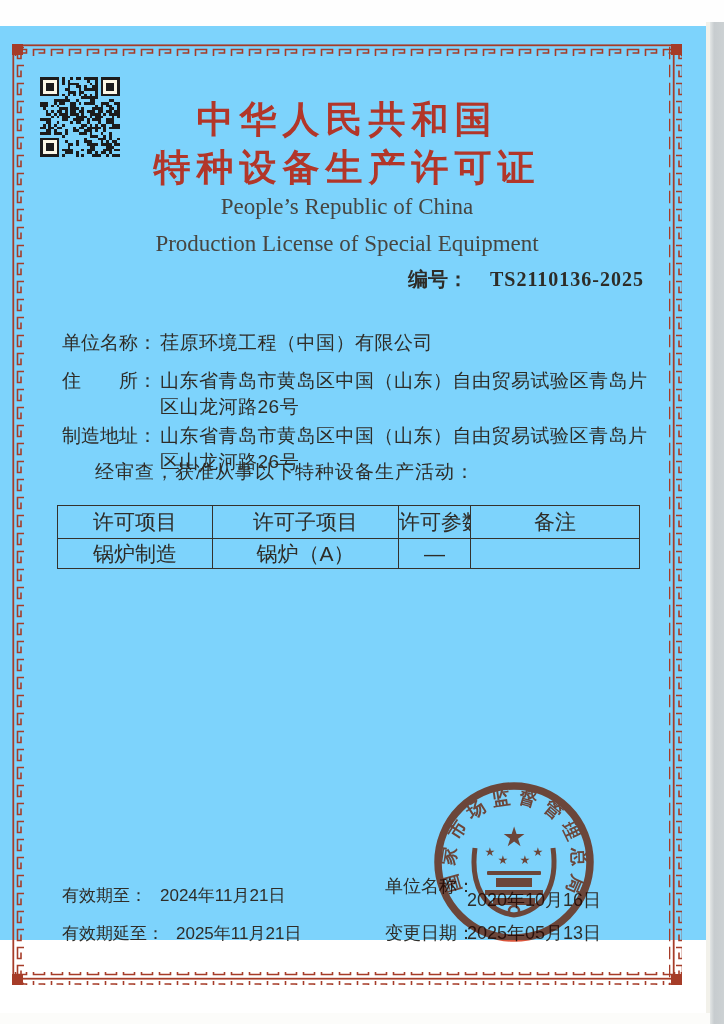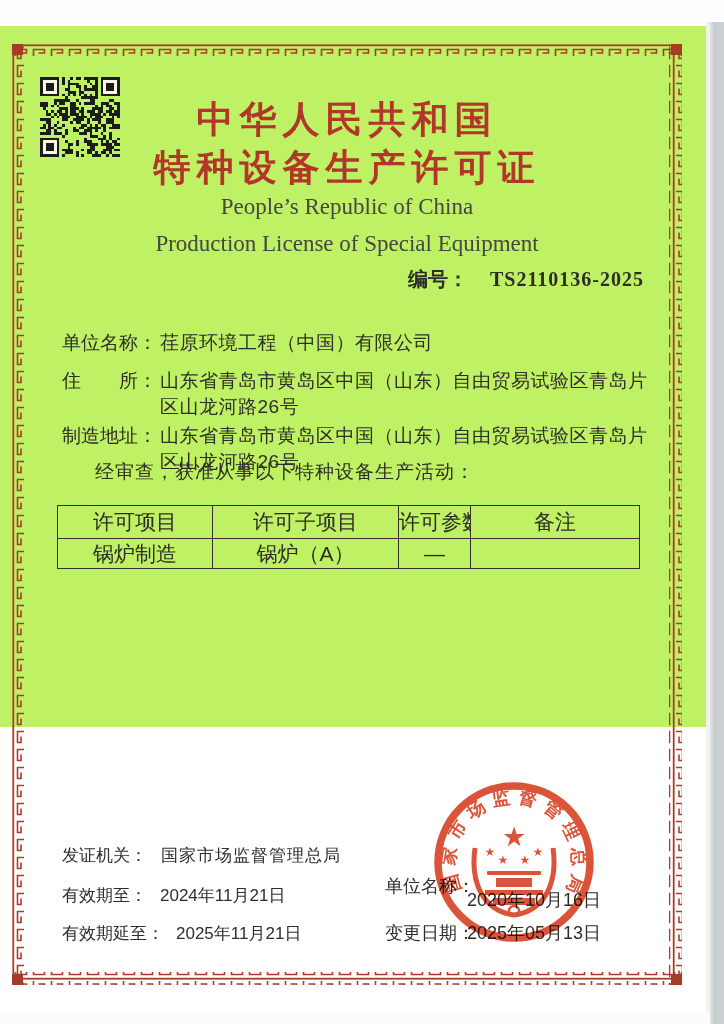--- a/index.html
+++ b/index.html
@@ -3,22 +3,22 @@
 <meta charset="utf-8">
 <style>
   html,body{margin:0;padding:0;}
   body{
     width:724px;height:1024px;overflow:hidden;position:relative;
     background:#ffffff;
     font-family:"Liberation Sans","DejaVu Sans",sans-serif;
   }
   .scan{position:absolute;inset:0;}
   .page{
-    position:absolute;left:0;top:26px;width:708px;height:701px;
-    background:#bef264;
+    position:absolute;left:0;top:26px;width:708px;height:914px;
+    background:#7dd3fc;
   }
   .edge-right{
     position:absolute;left:710px;top:22px;width:14px;height:1002px;
     background:linear-gradient(90deg,#e3e6e6 0%,#c7cccf 30%,#ccd1d3 100%);
   }
   .edge-right-line{
     position:absolute;left:706px;top:22px;width:4px;height:1002px;background:#f2f1ea;
   }
   .frame{position:absolute;left:12px;top:18px;}
   .qr{position:absolute;left:40px;top:51px;}
@@ -492,23 +492,20 @@
         </tr>
         <tr class="dt">
           <td>锅炉制造</td>
           <td>锅炉（A）</td>
           <td>—</td>
           <td></td>
         </tr>
       </tbody>
     </table>
 
-    <div class="footer-row f-issuer">
-      <span>发证机关：</span><span class="v">国家市场监督管理总局</span>
-    </div>
     <div class="footer-row f-valid">
       <span>有效期至：</span><span class="v">2024年11月21日</span>
     </div>
     <div class="footer-row f-extend">
       <span>有效期延至：</span><span class="v">2025年11月21日</span>
     </div>
 
     <span class="fd-label d-issue-l">单位名称：</span>
     <span class="fd-value d-issue-v">2020年10月16日</span>
     <span class="fd-label d-change-l">变更日期：</span>

